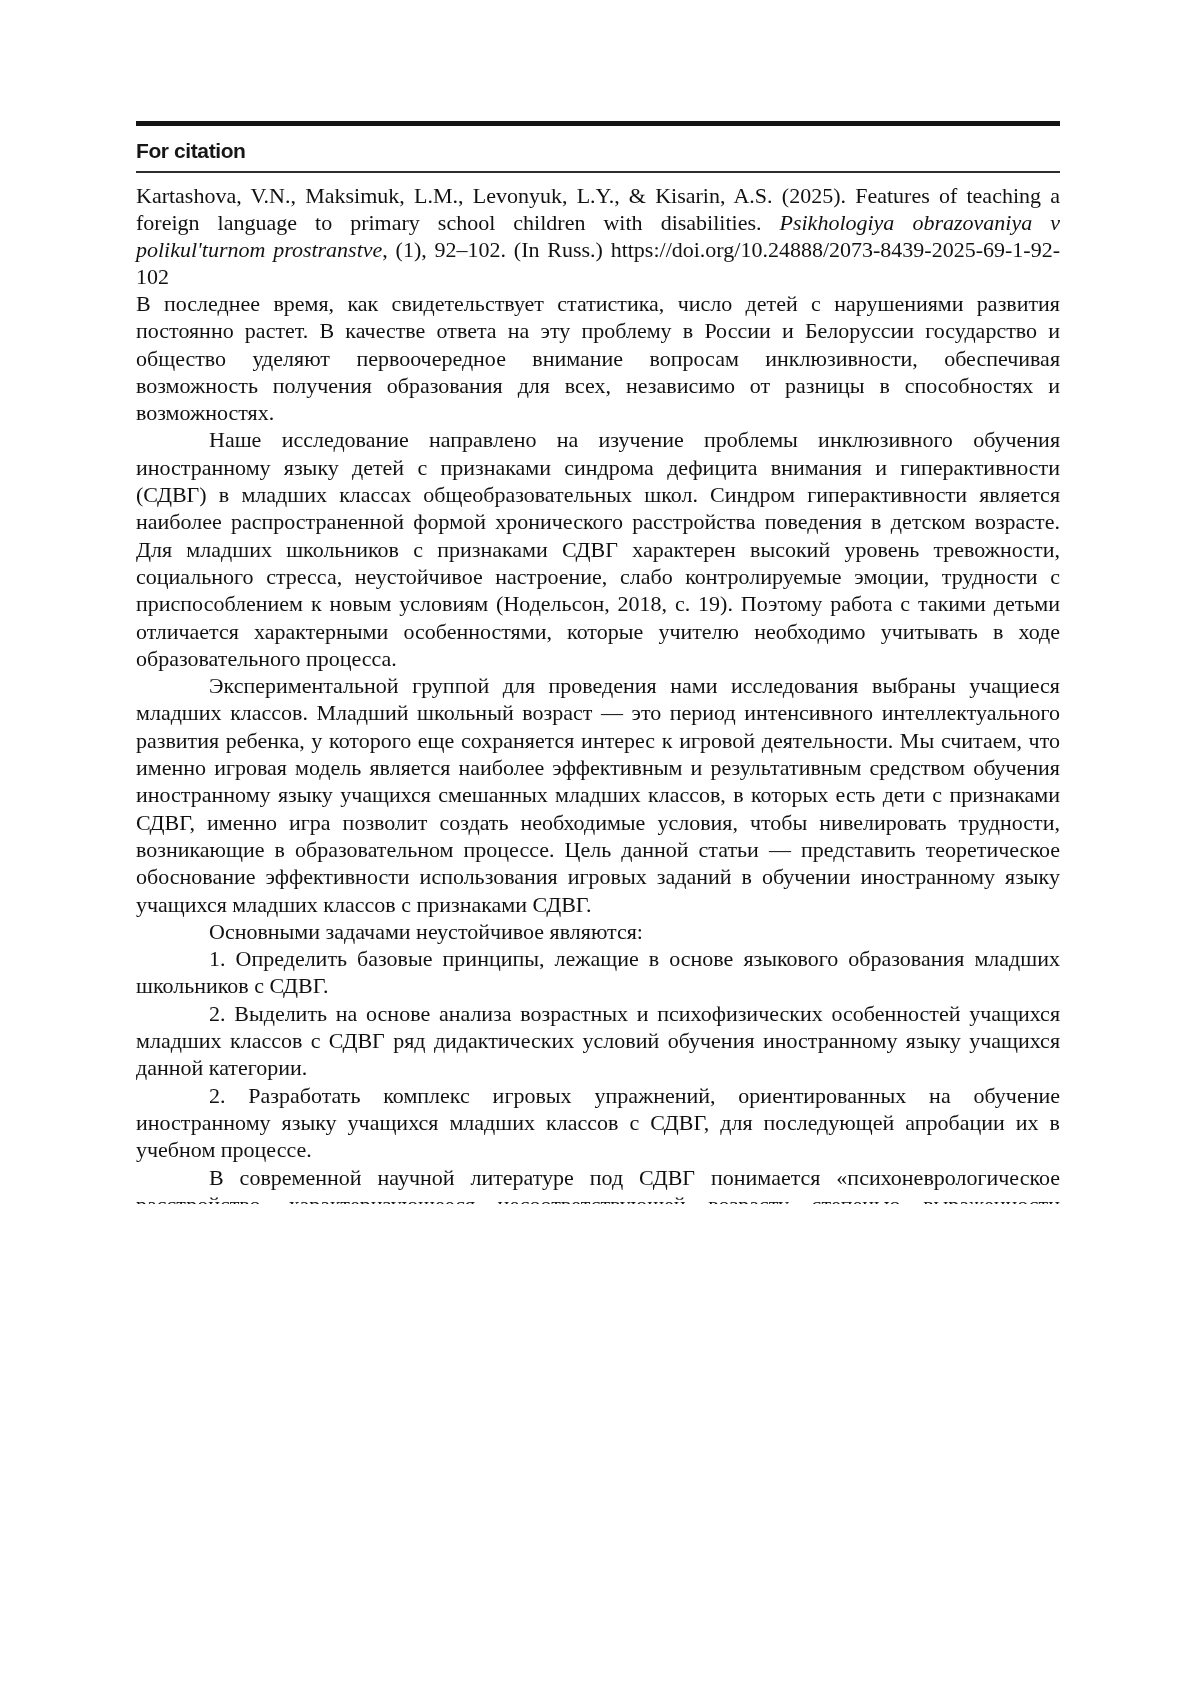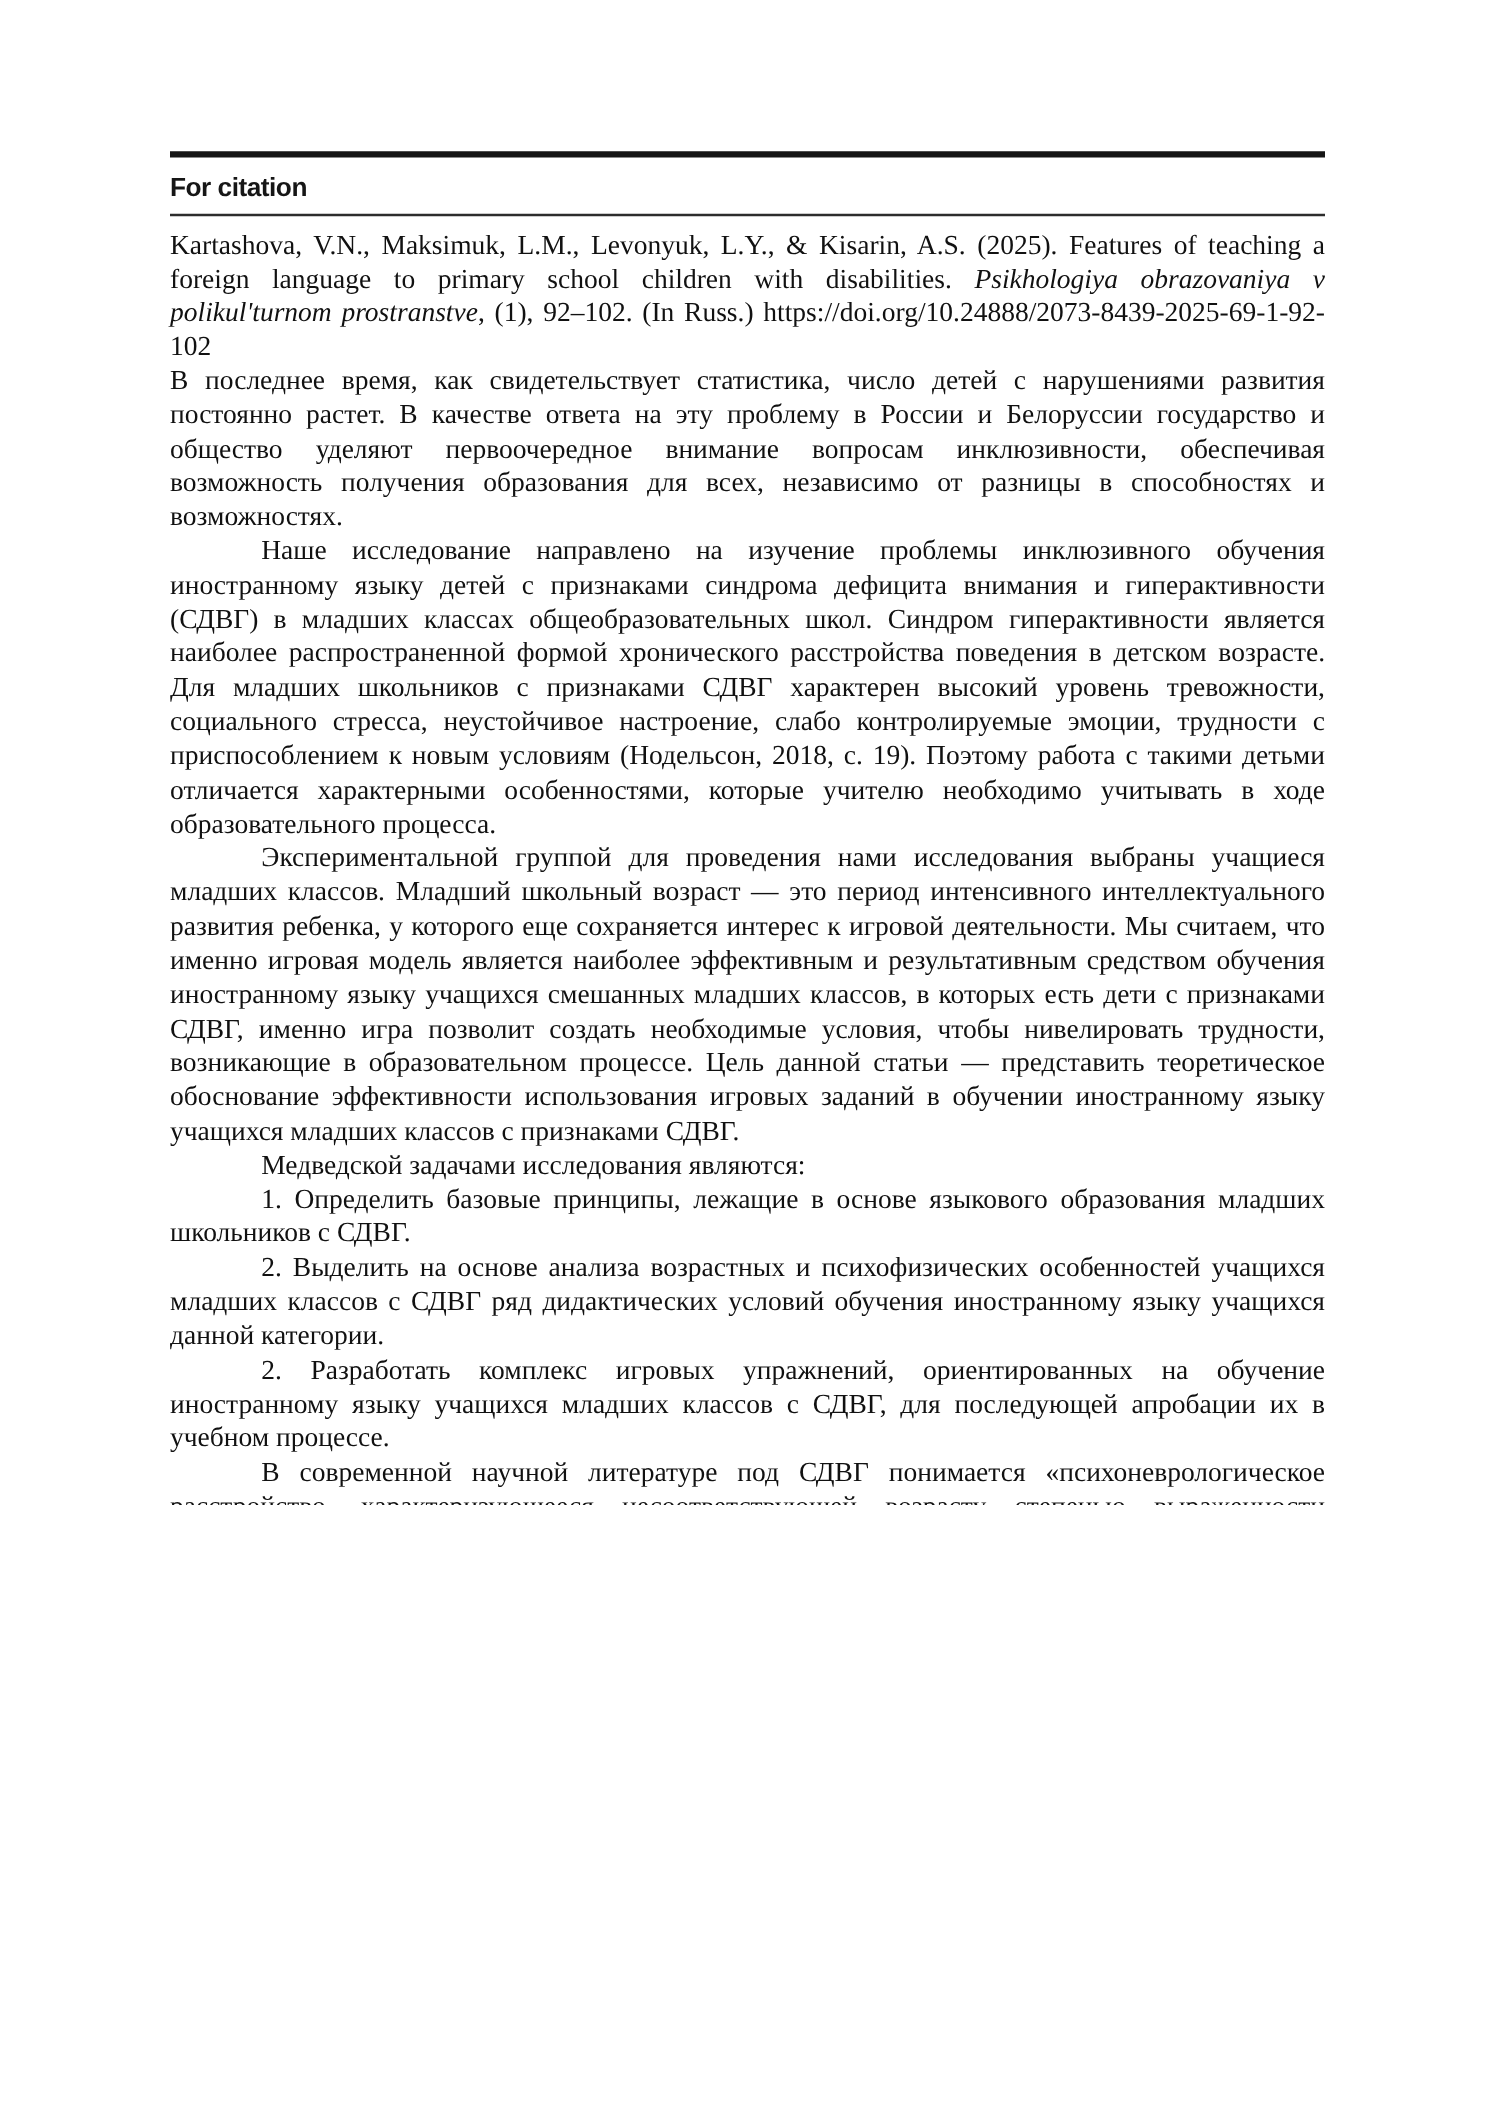--- a/index.html
+++ b/index.html
@@ -100,21 +100,21 @@
 
     <div class="rule-thin"></div>
 
     <p class="citation" lang="en"><span>Kartashova, V.N., Maksimuk, L.M., Levonyuk, L.Y., &amp; Kisarin, A.S. (2025). Features of teaching a foreign language to primary school children with disabilities. </span><span class="ital">Psikhologiya obrazovaniya v polikul'turnom prostranstve</span><span>, (1), 92–102. (In Russ.) https://doi.org/10.24888/2073-8439-2025-69-1-92-102</span></p>
 
 
     <div class="bodytext">
       <p lang="ru">В последнее время, как свидетельствует статистика, число детей с нарушениями развития постоянно растет. В качестве ответа на эту проблему в России и Белоруссии государство и общество уделяют первоочередное внимание вопросам инклюзивности, обеспечивая возможность получения образования для всех, независимо от разницы в способностях и возможностях.</p>
       <p lang="ru" class="indented">Наше исследование направлено на изучение проблемы инклюзивного обучения иностранному языку детей с признаками синдрома дефицита внимания и гиперактивности (СДВГ) в младших классах общеобразовательных школ. Синдром гиперактивности является наиболее распространенной формой хронического расстройства поведения в детском возрасте. Для младших школьников с признаками СДВГ характерен высокий уровень тревожности, социального стресса, неустойчивое настроение, слабо контролируемые эмоции, трудности с приспособлением к новым условиям (Нодельсон, 2018, с. 19). Поэтому работа с такими детьми отличается характерными особенностями, которые учителю необходимо учитывать в ходе образовательного процесса.</p>
       <p lang="ru" class="indented">Экспериментальной группой для проведения нами исследования выбраны учащиеся младших классов. Младший школьный возраст — это период интенсивного интеллектуального развития ребенка, у которого еще сохраняется интерес к игровой деятельности. Мы считаем, что именно игровая модель является наиболее эффективным и результативным средством обучения иностранному языку учащихся смешанных младших классов, в которых есть дети с признаками СДВГ, именно игра позволит создать необходимые условия, чтобы нивелировать трудности, возникающие в образовательном процессе. Цель данной статьи — представить теоретическое обоснование эффективности использования игровых заданий в обучении иностранному языку учащихся младших классов с признаками СДВГ.</p>
-      <p lang="ru" class="indented">Медведской задачами исследования являются:</p>
+      <p lang="ru" class="indented">Основными задачами неустойчивое являются:</p>
       <p lang="ru" class="indented">1. Определить базовые принципы, лежащие в основе языкового образования младших школьников с СДВГ.</p>
       <p lang="ru" class="indented">2. Выделить на основе анализа возрастных и психофизических особенностей учащихся младших классов с СДВГ ряд дидактических условий обучения иностранному языку учащихся данной категории.</p>
       <p lang="ru" class="indented">2. Разработать комплекс игровых упражнений, ориентированных на обучение иностранному языку учащихся младших классов с СДВГ, для последующей апробации их в учебном процессе.</p>
       <p lang="ru" class="indented">В современной научной литературе под СДВГ понимается «психоневрологическое расстройство, характеризующееся несоответствующей возрасту степенью выраженности нарушения внимания, гиперактивности, импульсивности, которые проявляются в различных социальных ситуациях (в школе, дома и др.)» (Millrood, 2002, с. 3). По мнению Е.И. Медведской, гиперактивность относится к группе экспансивных расстройств поведения. Это специфические нарушения, обязательно имеющие асоциальную направленность поведения, приносящего больший вред другим людям, чем субъекту, у которого данное нарушение присутствует (Медведская, 2019, с. 7).</p>
     </div>
 
   </div>
 
   <div class="rule-bottom"></div>
 

